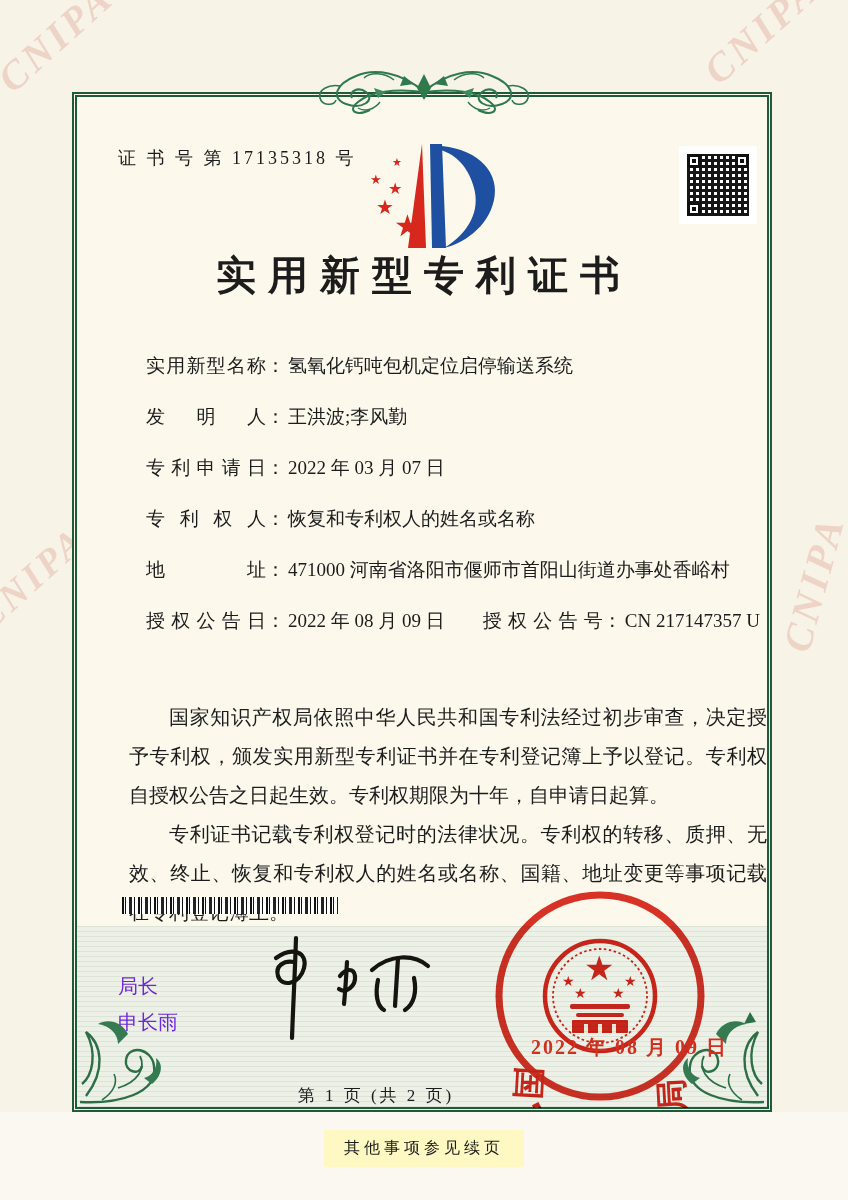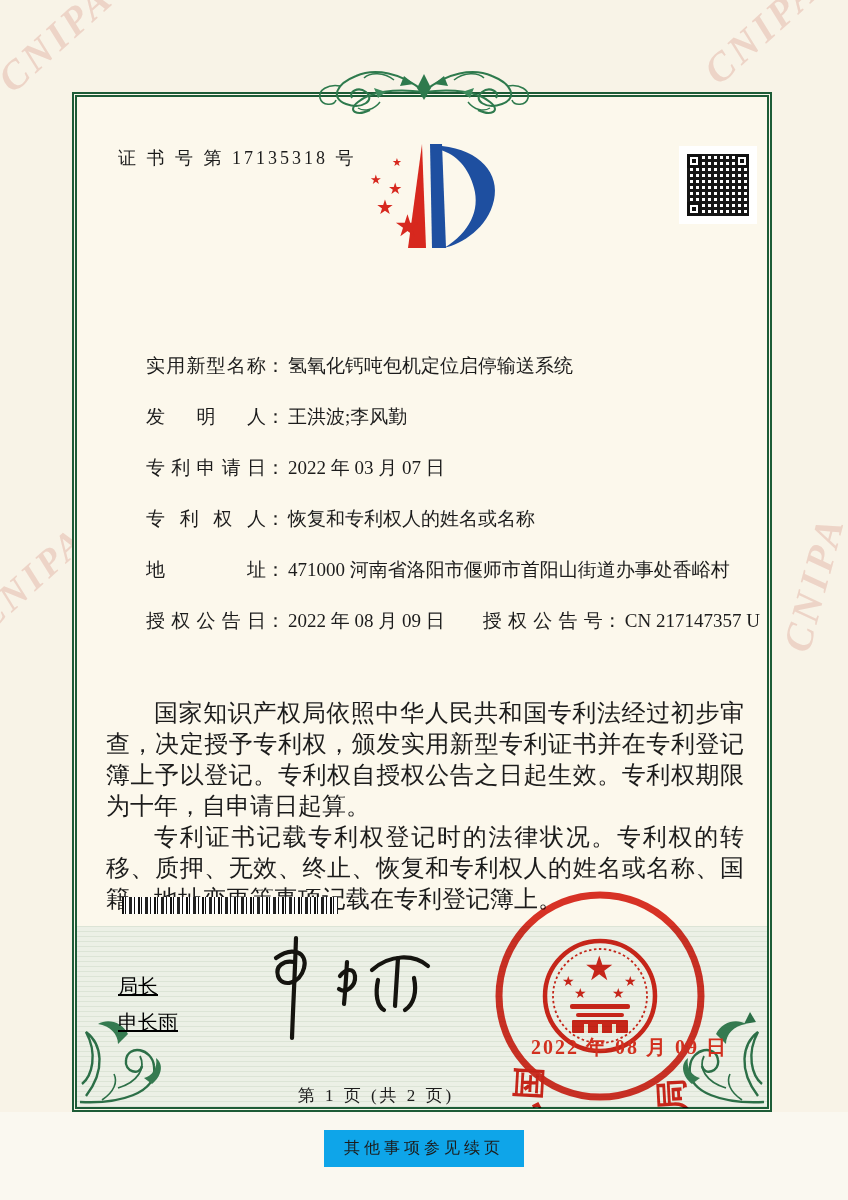--- a/index.html
+++ b/index.html
@@ -29,37 +29,37 @@
   .f-tl{left:0;top:0}.f-tr{right:0;top:0}.f-bl{left:0;bottom:0}
   .title{position:absolute;left:0;top:248px;width:848px;text-align:center;
          font-size:40px;font-weight:700;letter-spacing:12px;}
   
   .fields{position:absolute;left:118px;top:352px;width:640px;font-size:19px;line-height:28px;}
   .frow{margin-bottom:23px;white-space:nowrap;}
   .flabel{display:inline-block;width:120px;text-align:justify;text-align-last:justify;vertical-align:bottom;margin-left:28px;}
   .fcolon{display:inline-block;width:22px;}
   .pair1{display:inline-block;width:332px;}
   
-  .paras{position:absolute;left:106px;top:698px;width:638px;font-size:24px;line-height:31px;
+  .paras{position:absolute;left:129px;top:698px;width:638px;font-size:20px;line-height:39px;
          text-align:justify;}
   .paras p{margin:0;text-indent:2em;}
   
   .barcode{position:absolute;left:122px;top:897px;width:216px;height:17px;
      background:repeating-linear-gradient(90deg,#111 0 2px,#fff 2px 3px,#111 3px 4px,#fff 4px 7px,
         #222 7px 10px,#fff 10px 12px,#111 12px 13px,#fff 13px 16px);}
   .signerblock{position:absolute;left:118px;top:968px;font-family:"Liberation Sans","DejaVu Sans",sans-serif;
-               font-size:20px;line-height:36px;color:#000000;z-index:5;text-decoration:underline;}
+               font-size:20px;line-height:36px;color:#6d28d9;z-index:5;}
   .signature{position:absolute;left:238px;top:932px;z-index:5;}
   .seal{position:absolute;left:488px;top:884px;z-index:4;mix-blend-mode:multiply;}
   .sealdate{position:absolute;left:531px;top:1034px;z-index:6;color:#d2301f;font-size:20px;
             letter-spacing:2px;font-weight:600;}
   .pageno{position:absolute;left:0;top:1084px;width:752px;text-align:center;font-size:17px;
           letter-spacing:3px;z-index:5;}
   .footnote{position:absolute;left:0;top:1130px;width:848px;text-align:center;z-index:5;}
-  .footnote span{display:inline-block;background:#0ea5e9;padding:8px 20px;font-size:16px;letter-spacing:4px;}
+  .footnote span{display:inline-block;background:#fef9c3;padding:8px 20px;font-size:16px;letter-spacing:4px;}
   .cornerOrn{position:absolute;z-index:3;}
 </style>
 </head>
 <body>
 
 <div class="page">
 
   <span class="wm wm-pink" style="left:-14px;top:14px;font-size:40px;transform:rotate(-42deg);">CNIPA</span>
   <span class="wm wm-pink" style="left:692px;top:6px;font-size:40px;transform:rotate(-42deg);">CNIPA</span>
   <span class="wm wm-gray" style="left:636px;top:368px;font-size:32px;transform:rotate(42deg);">CNIPA</span>
@@ -122,20 +122,21 @@
   </svg>
 
   <div class="qr">
     <div class="qrgrid">
       <div class="finder f-tl"></div>
       <div class="finder f-tr"></div>
       <div class="finder f-bl"></div>
     </div>
   </div>
 
+  <div class="title">实用新型专利证书</div>
 
   <div class="fields">
     <div class="frow">
       <span class="flabel">实用新型名称</span><span class="fcolon">：</span><span>氢氧化钙吨包机定位启停输送系统</span>
     </div>
     <div class="frow">
       <span class="flabel">发明人</span><span class="fcolon">：</span><span>王洪波;李风勤</span>
     </div>
     <div class="frow">
       <span class="flabel">专利申请日</span><span class="fcolon">：</span><span>2022 年 03 月 07 日</span>

